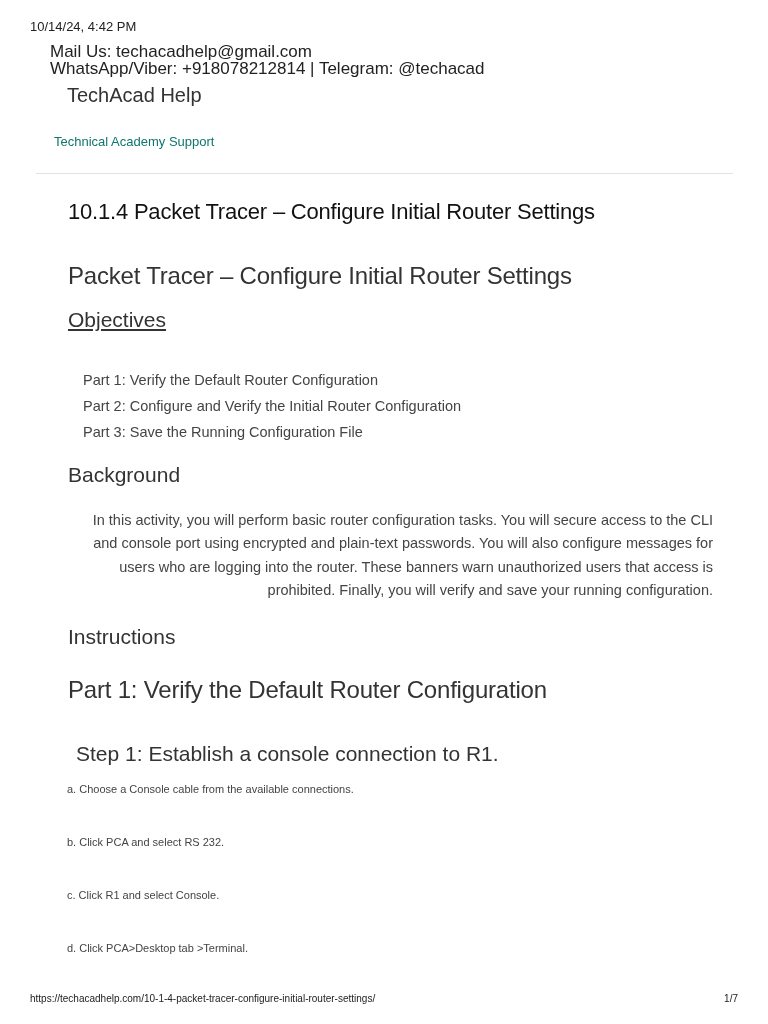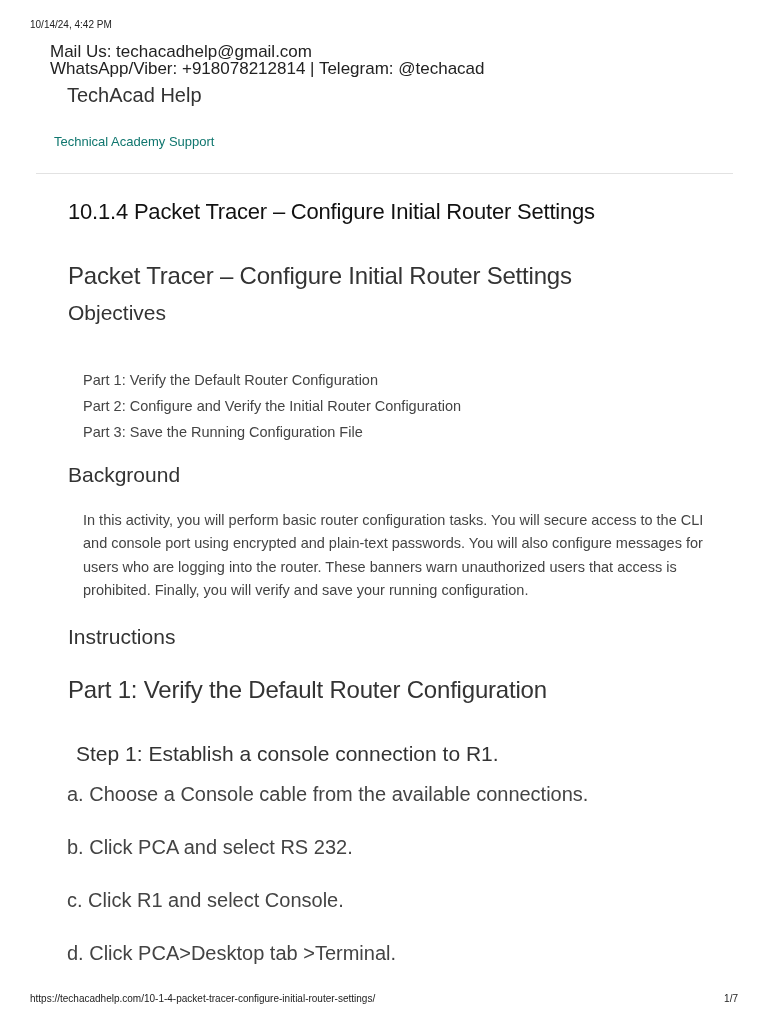--- a/index.html
+++ b/index.html
@@ -15,21 +15,21 @@
       font-family: "Liberation Sans", sans-serif;
       color: #333333;
     }
     .print-header {
       position: absolute;
       top: 19px;
       left: 30px;
       right: 46px;
       height: 14px;
       font-family: "Liberation Sans", sans-serif;
-      font-size: 10px;
+      font-size: 13px;
       color: #222222;
     }
     .print-header .date {
       position: absolute;
       left: 0;
       top: 0;
     }
     .print-header .doc-title {
       position: absolute;
       left: 252px;
@@ -126,26 +126,27 @@
     }
     .background-text {
       position: absolute;
       left: 83px;
       top: 509px;
       width: 630px;
       margin: 0;
       font-size: 14.5px;
       line-height: 23.3px;
       color: #444444;
+      text-align: right;
     }
     .step-item {
       position: absolute;
       left: 67px;
       margin: 0;
-      font-size: 20px;
+      font-size: 11px;
       color: #444444;
     }
   </style>
 </head>
 <body>
 
 <div class="print-header">
   <span class="date">10/14/24, 4:42 PM</span>
 </div>
 
@@ -156,21 +157,21 @@
 
 <div class="site-title">TechAcad Help</div>
 <div class="site-tagline">Technical Academy Support</div>
 
 <div class="divider"></div>
 
 <h1 class="page-title">10.1.4 Packet Tracer – Configure Initial Router Settings</h1>
 
 <h2 class="h2" style="top:262px;">Packet Tracer – Configure Initial Router Settings</h2>
 
-<h3 class="h3" style="top:301px;">Objectives</h3>
+<h3 class="h3" style="top:308px;text-decoration:underline;">Objectives</h3>
 
 <ul class="objectives-list">
   <li>Part 1: Verify the Default Router Configuration</li>
   <li>Part 2: Configure and Verify the Initial Router Configuration</li>
   <li>Part 3: Save the Running Configuration File</li>
 </ul>
 
 <h3 class="h3" style="top:463px;">Background</h3>
 
 <p class="background-text">In this activity, you will perform basic router configuration tasks. You will secure access to the CLI and console port using encrypted and plain-text passwords. You will also configure messages for users who are logging into the router. These banners warn unauthorized users that access is prohibited. Finally, you will verify and save your running configuration.</p>

